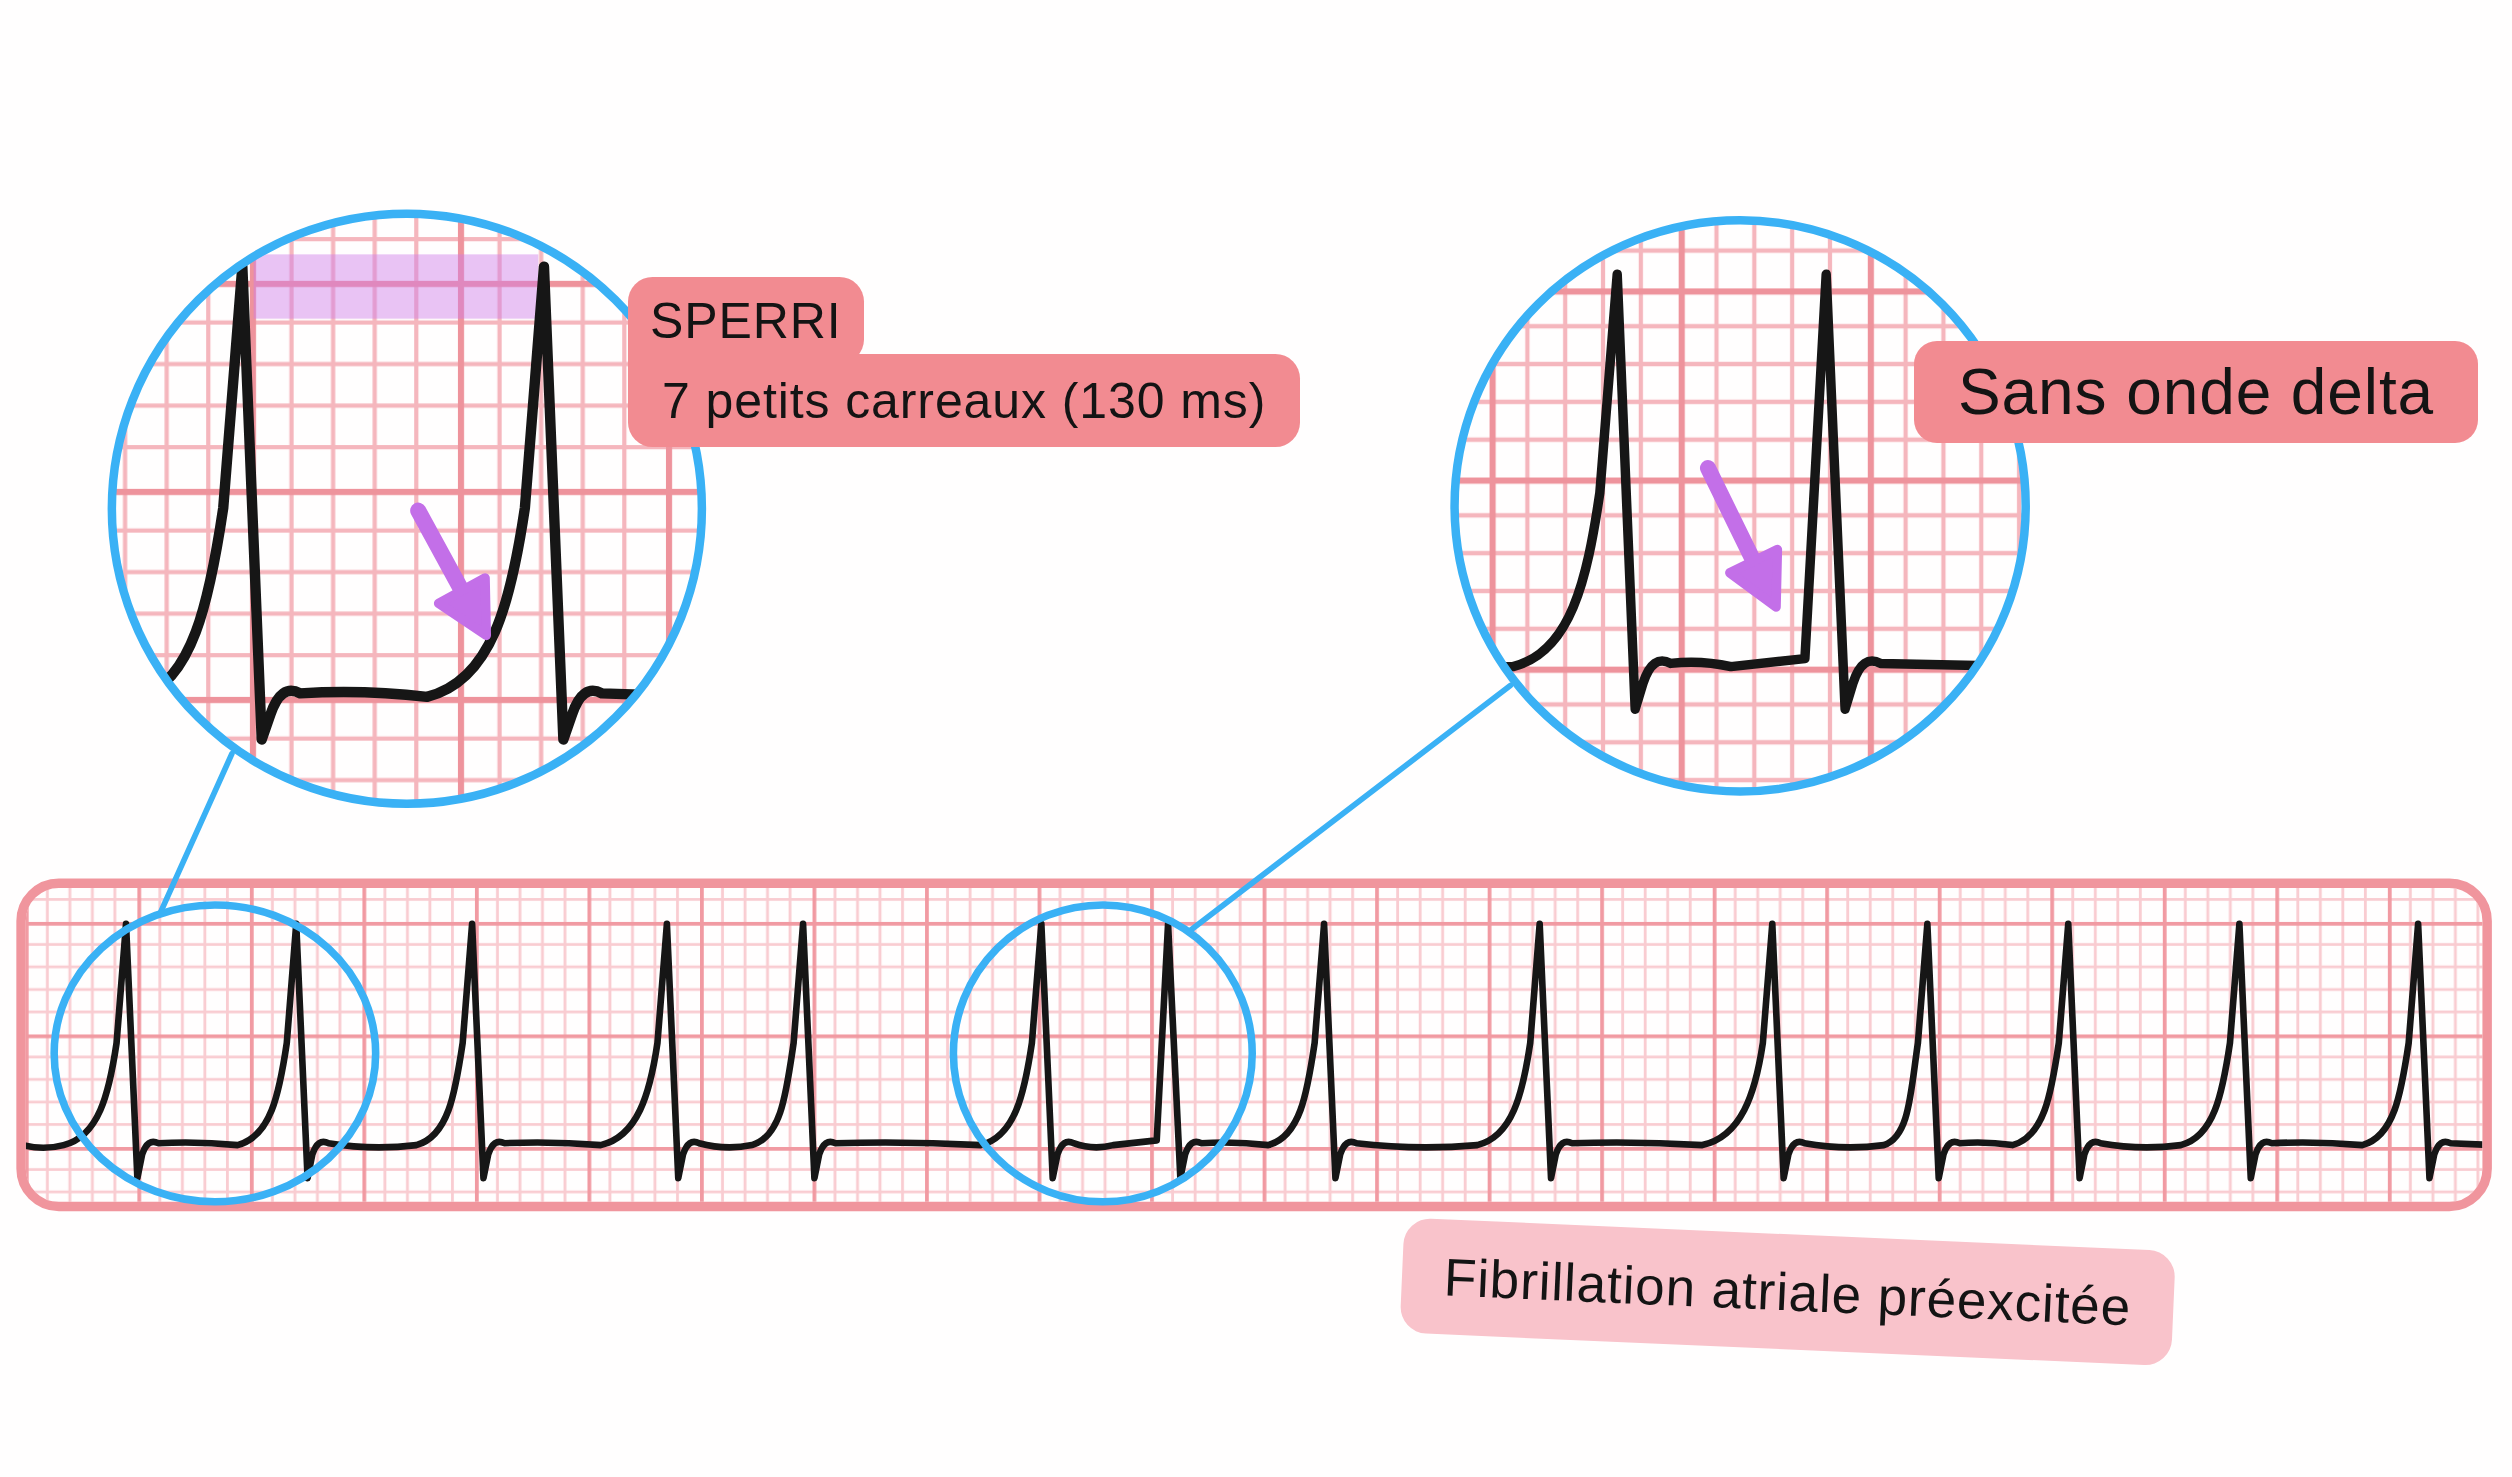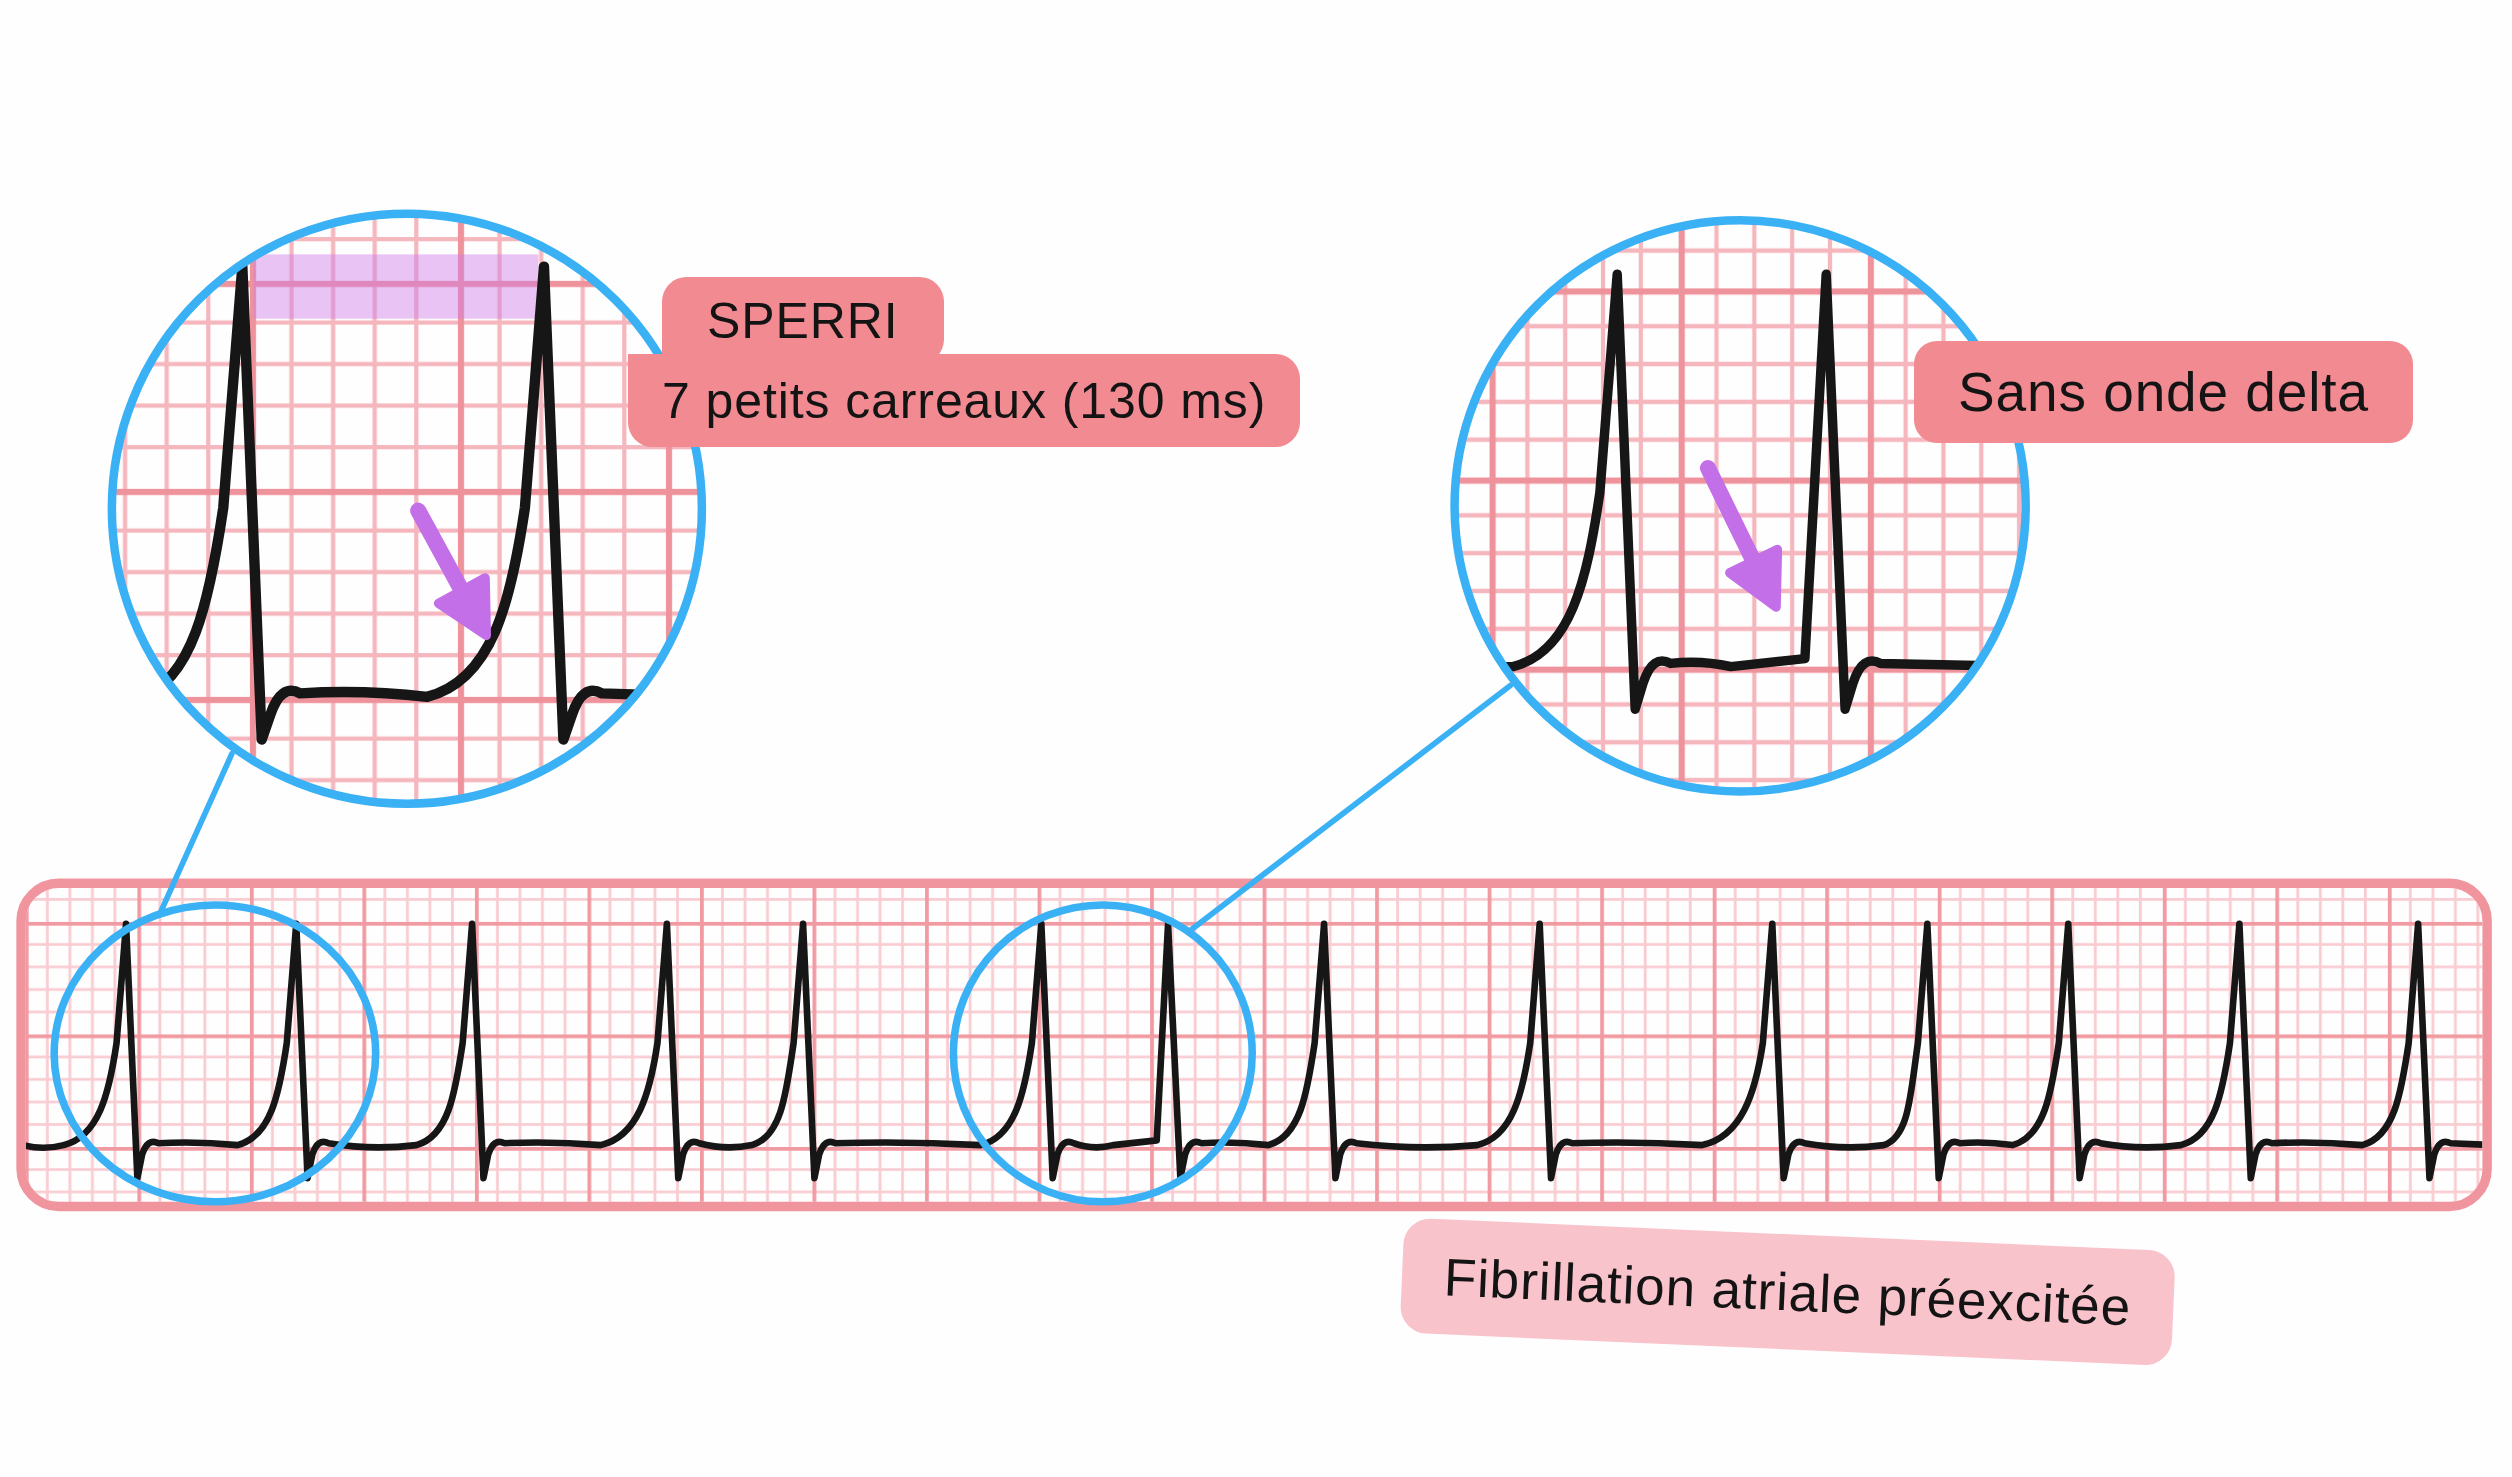--- a/index.html
+++ b/index.html
@@ -7,23 +7,23 @@
     width:2512px;height:1477px;position:relative;overflow:hidden;
     background:var(--paper,#ffffff);
     font-family:"Liberation Sans",sans-serif;
   }
   svg#figure{position:absolute;left:0;top:0;z-index:1;}
   .label{
     position:absolute;z-index:2;display:flex;align-items:center;
     background:var(--label-pink,#f28b91);color:var(--text-dark,#141414);
     white-space:nowrap;font-weight:400;
   }
-  #sperri-line1{left:628px;top:277px;height:87px;padding:0 45px;font-size:50px;letter-spacing:0.9px;border-radius:24.6px 24.6px 24.6px 0;margin-left:34px;}
+  #sperri-line1{left:628px;top:277px;height:87px;padding:0 22px;font-size:50px;letter-spacing:0.9px;border-radius:24.6px 24.6px 24.6px 0;}
   #sperri-line2{left:628px;top:354px;height:93px;padding:0 34px;font-size:50px;letter-spacing:0.9px;border-radius:0 24.6px 24.6px 24.6px;}
-  #sans-onde-delta{left:1914px;top:341px;height:102px;padding:0 44px;font-size:55px;letter-spacing:0.9px;border-radius:23px;}
+  #sans-onde-delta{left:1914px;top:341px;height:102px;padding:0 44px;font-size:64px;letter-spacing:0.9px;border-radius:23px;}
   #fibrillation{
     left:1402px;top:1220px;height:115px;padding:0 42px;font-size:53px;letter-spacing:0.9px;
     background:var(--label-pink-light,#f9c3cb);border-radius:26.5px;
     transform:rotate(2.5deg);transform-origin:57px 50%;
   }
 </style>
 </head>
 <body>
 
 <svg id="figure" width="2512" height="1477" viewBox="0 0 2656 1562">

